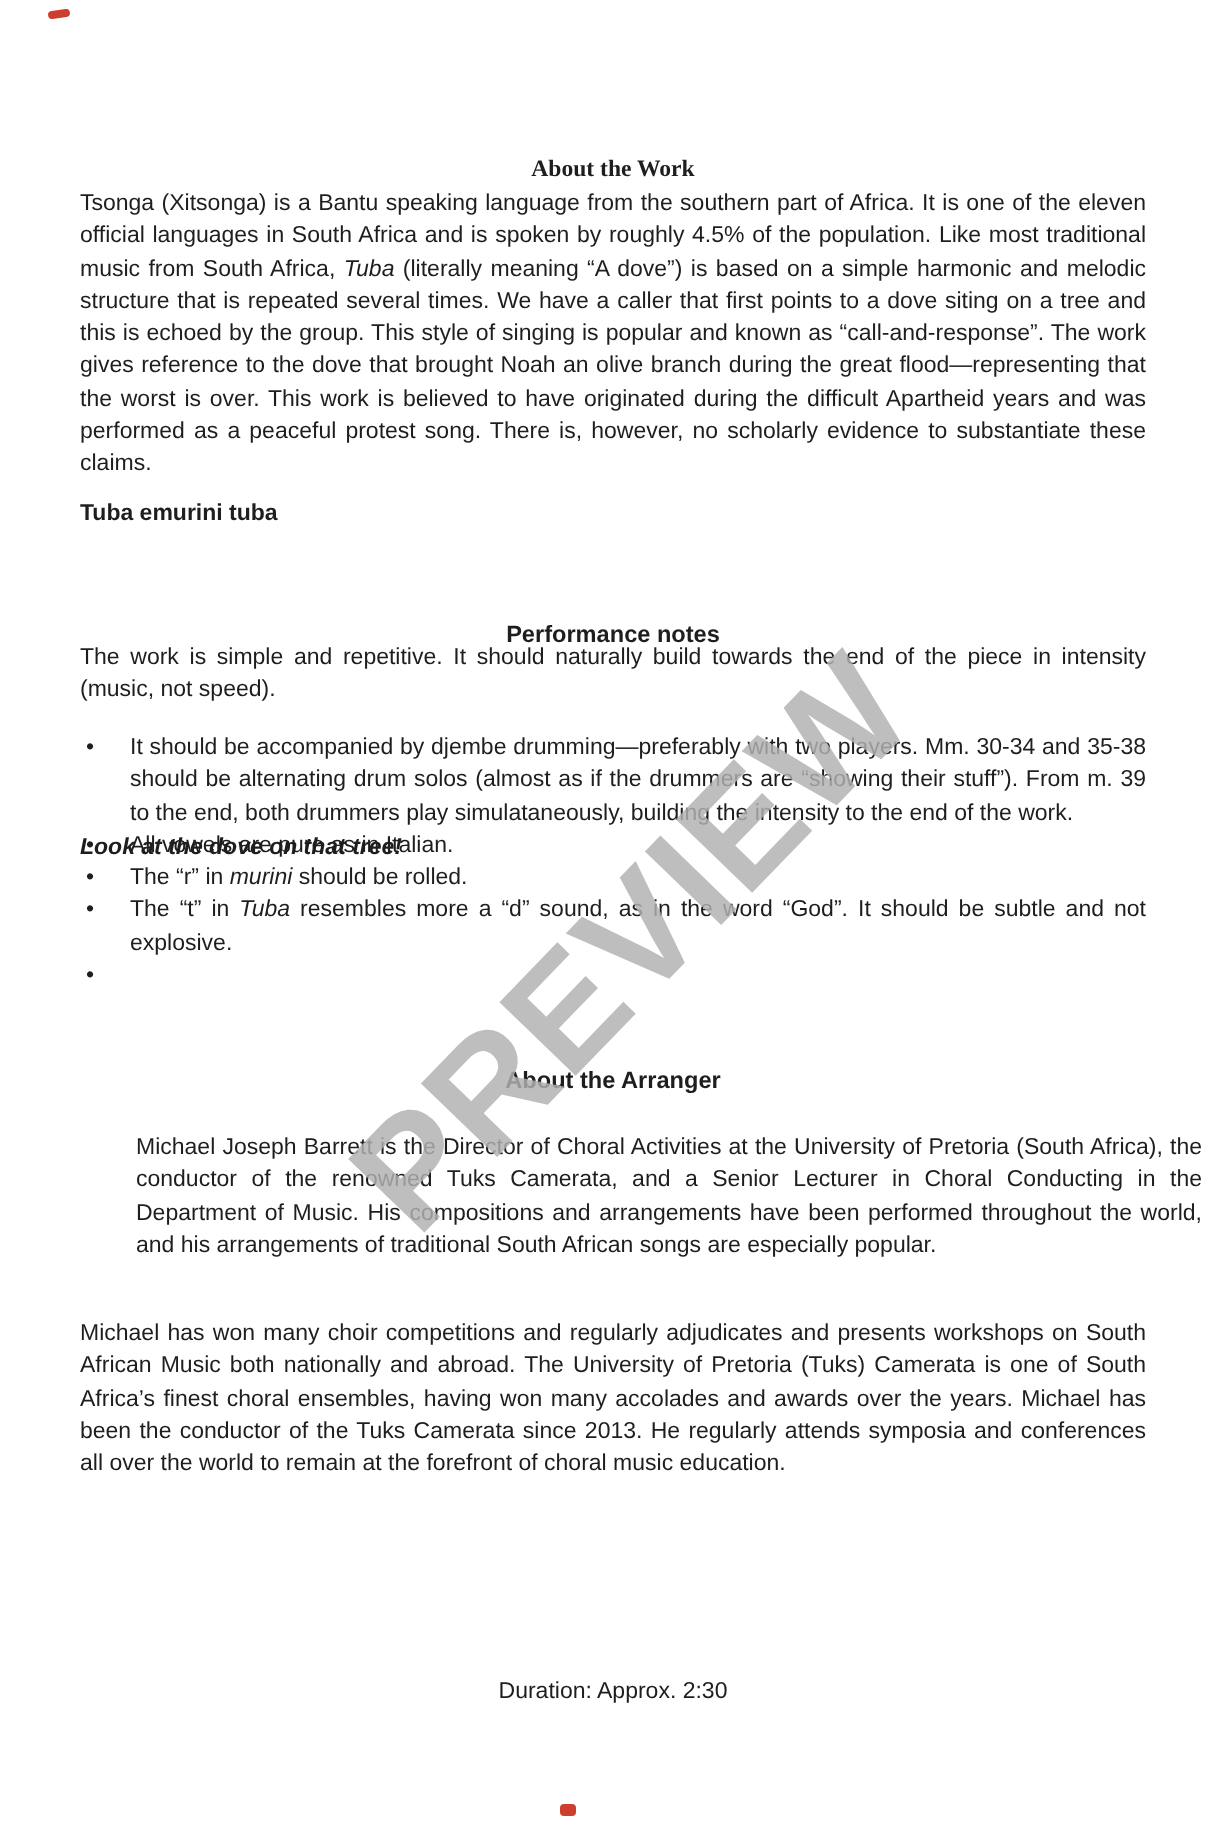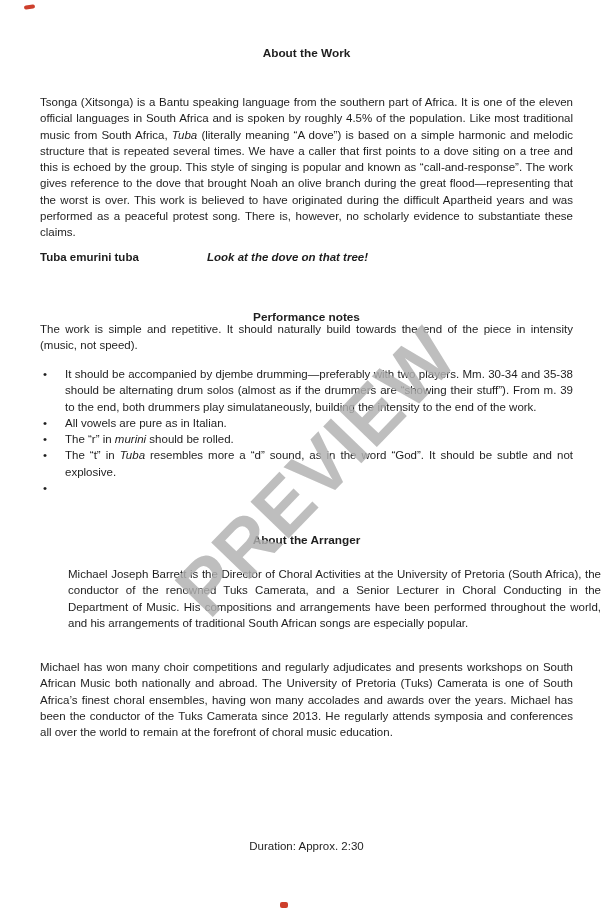--- a/index.html
+++ b/index.html
@@ -25,23 +25,23 @@
   }
   .heading {
     font-weight: 700;
     font-size: 11.8px;
     text-align: center;
   }
   .justify {
     text-align: justify;
     text-justify: inter-word;
   }
-  .h-work     { top: 45px; }
+  .h-work     { top: 76px; font-family: Liberation Serif, serif; }
   .p-work     { top: 94px; }
-  .lyric      { top: 249px; display: flex; }
+  .lyric      { top: 249px; display: flex; flex-direction: column; }
   .lyric .t1  { font-weight: 700; width: 167px; flex: 0 0 167px; }
   .lyric .t2  { font-weight: 700; font-style: italic; }
   .h-perf     { top: 309px; }
   .p-perf     { top: 321px; }
   .bullets    { top: 366px; list-style: none; margin: 0; padding: 0; }
   .bullets li {
     position: relative;
     padding-left: 25px;
     text-align: justify;
     text-justify: inter-word;

